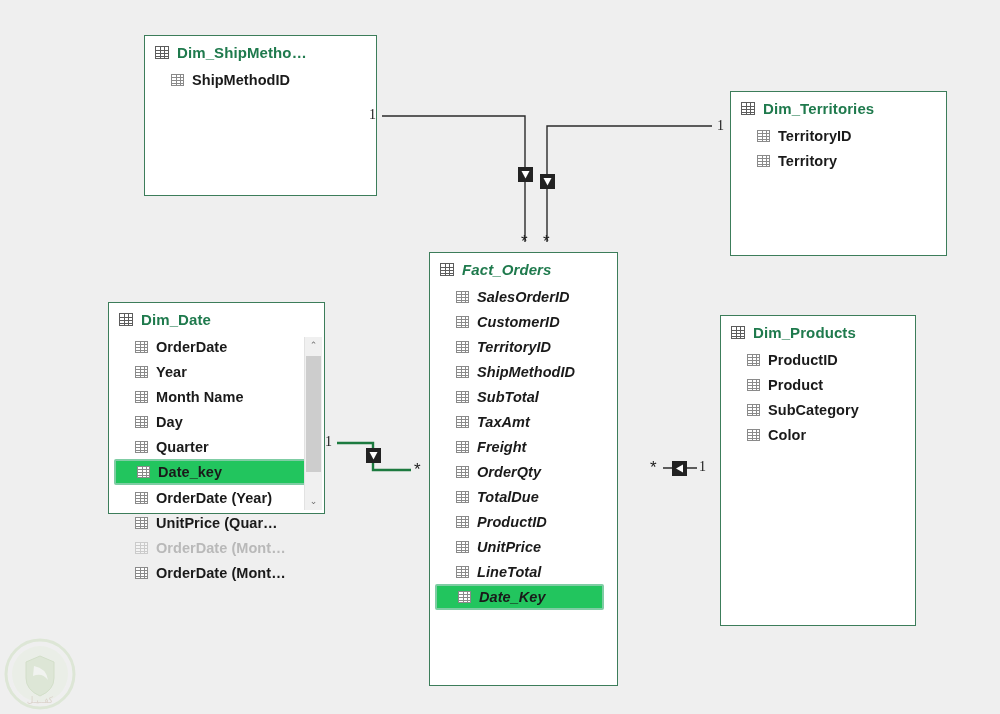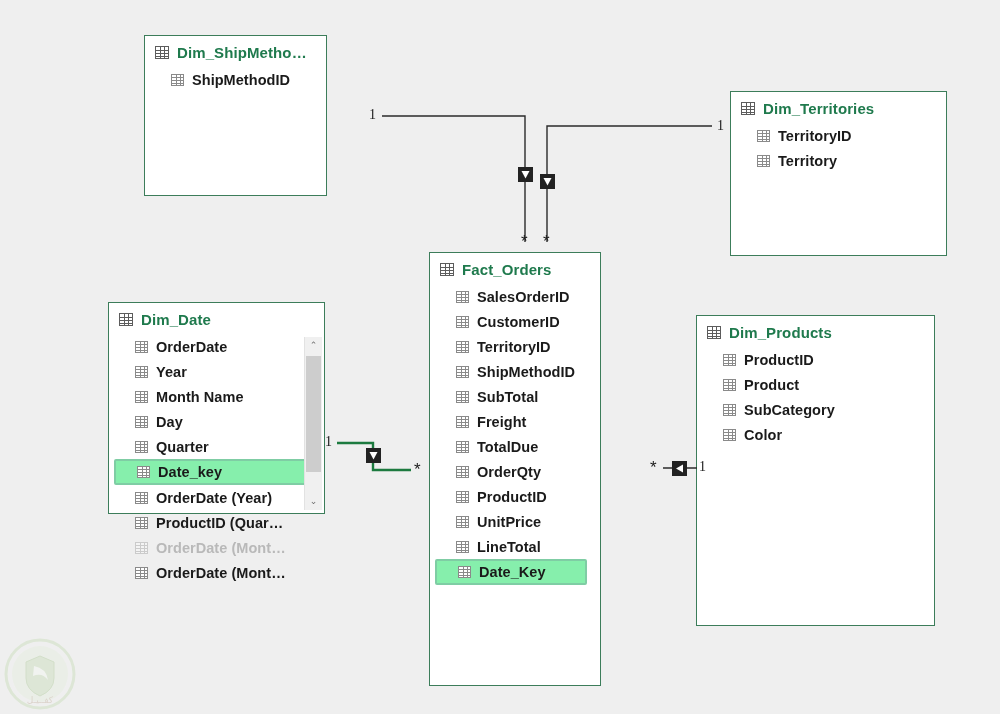--- a/index.html
+++ b/index.html
@@ -64,21 +64,21 @@
     color: #1a1a1a;
     white-space: nowrap;
     letter-spacing: 0.05px;
   }
   .field-row.dimmed .field-label { color: #b9b9b9; }
   .field-row.dimmed .grid-icon { opacity: 0.35; }
 
   .field-row.highlighted {
     border: 2px solid #7fcda4;
     border-radius: 2px;
-    background: #86efac;
+    background: #22c55e;
     margin-left: 5px;
     margin-right: 5px;
     padding-left: 21px;
     height: 26px;
   }
 
   
   .grid-icon {
     display: inline-block;
     width: 13px;
@@ -239,21 +239,21 @@
 
   <div class="card-label" style="left:717px; top:118px;">1</div>
   <div class="card-label star" style="left:543px; top:233px;">*</div>
 
   <div class="card-label" style="left:325px; top:434px;">1</div>
   <div class="card-label star" style="left:414px; top:461px;">*</div>
 
   <div class="card-label star" style="left:650px; top:459px;">*</div>
   <div class="card-label" style="left:699px; top:459px;">1</div>
 
-  <div class="table-card" style="left:144px; top:35px; width:183px; height:161px;">
+  <div class="table-card" style="left:144px; top:35px; width:233px; height:161px;">
     <div class="table-header">
       <span class="grid-icon header-icon"></span>
       <span class="table-title">Dim_ShipMetho…</span>
     </div>
     <ul class="field-list">
       <li class="field-row">
         <span class="grid-icon"></span>
         <span class="field-label">ShipMethodID</span>
       </li>
     </ul>
@@ -305,40 +305,40 @@
       <li class="field-row highlighted">
         <span class="grid-icon"></span>
         <span class="field-label">Date_key</span>
       </li>
       <li class="field-row">
         <span class="grid-icon"></span>
         <span class="field-label">OrderDate (Year)</span>
       </li>
       <li class="field-row">
         <span class="grid-icon"></span>
-        <span class="field-label">ProductID (Quar…</span>
+        <span class="field-label">UnitPrice (Quar…</span>
       </li>
       <li class="field-row dimmed">
         <span class="grid-icon"></span>
         <span class="field-label">OrderDate (Mont…</span>
       </li>
       <li class="field-row">
         <span class="grid-icon"></span>
         <span class="field-label">OrderDate (Mont…</span>
       </li>
     </ul>
 
     <div class="vscroll">
       <div class="sb-btn up">⌃</div>
       <div class="sb-thumb"></div>
       <div class="sb-btn down">⌄</div>
     </div>
   </div>
 
-  <div class="table-card" style="left:429px; top:252px; width:172px; height:434px;">
+  <div class="table-card" style="left:429px; top:252px; width:189px; height:434px;font-style:italic;">
     <div class="table-header">
       <span class="grid-icon header-icon"></span>
       <span class="table-title">Fact_Orders</span>
     </div>
     <ul class="field-list">
       <li class="field-row">
         <span class="grid-icon"></span>
         <span class="field-label">SalesOrderID</span>
       </li>
       <li class="field-row">
@@ -352,50 +352,54 @@
       <li class="field-row">
         <span class="grid-icon"></span>
         <span class="field-label">ShipMethodID</span>
       </li>
       <li class="field-row">
         <span class="grid-icon"></span>
         <span class="field-label">SubTotal</span>
       </li>
       <li class="field-row">
         <span class="grid-icon"></span>
+        <span class="field-label">TaxAmt</span>
+      </li>
+      <li class="field-row">
+        <span class="grid-icon"></span>
         <span class="field-label">Freight</span>
       </li>
       <li class="field-row">
         <span class="grid-icon"></span>
+        <span class="field-label">OrderQty</span>
+      </li>
+      <li class="field-row">
+        <span class="grid-icon"></span>
         <span class="field-label">TotalDue</span>
       </li>
       <li class="field-row">
         <span class="grid-icon"></span>
-        <span class="field-label">OrderQty</span>
-      </li>
-      <li class="field-row">
-        <span class="grid-icon"></span>
         <span class="field-label">ProductID</span>
       </li>
       <li class="field-row">
         <span class="grid-icon"></span>
         <span class="field-label">UnitPrice</span>
       </li>
       <li class="field-row">
         <span class="grid-icon"></span>
         <span class="field-label">LineTotal</span>
       </li>
       <li class="field-row highlighted">
         <span class="grid-icon"></span>
         <span class="field-label">Date_Key</span>
       </li>
     </ul>
   </div>
 
-  <div class="table-card" style="left:696px; top:315px; width:239px; height:311px;text-align:center;">
+  <div class="table-card" style="left:720px; top:315px; width:196px; height:311px;text-align:center;">
     <div class="table-header">
       <span class="grid-icon header-icon"></span>
       <span class="table-title">Dim_Products</span>
     </div>
     <ul class="field-list">
       <li class="field-row">
         <span class="grid-icon"></span>
         <span class="field-label">ProductID</span>
       </li>
       <li class="field-row">

